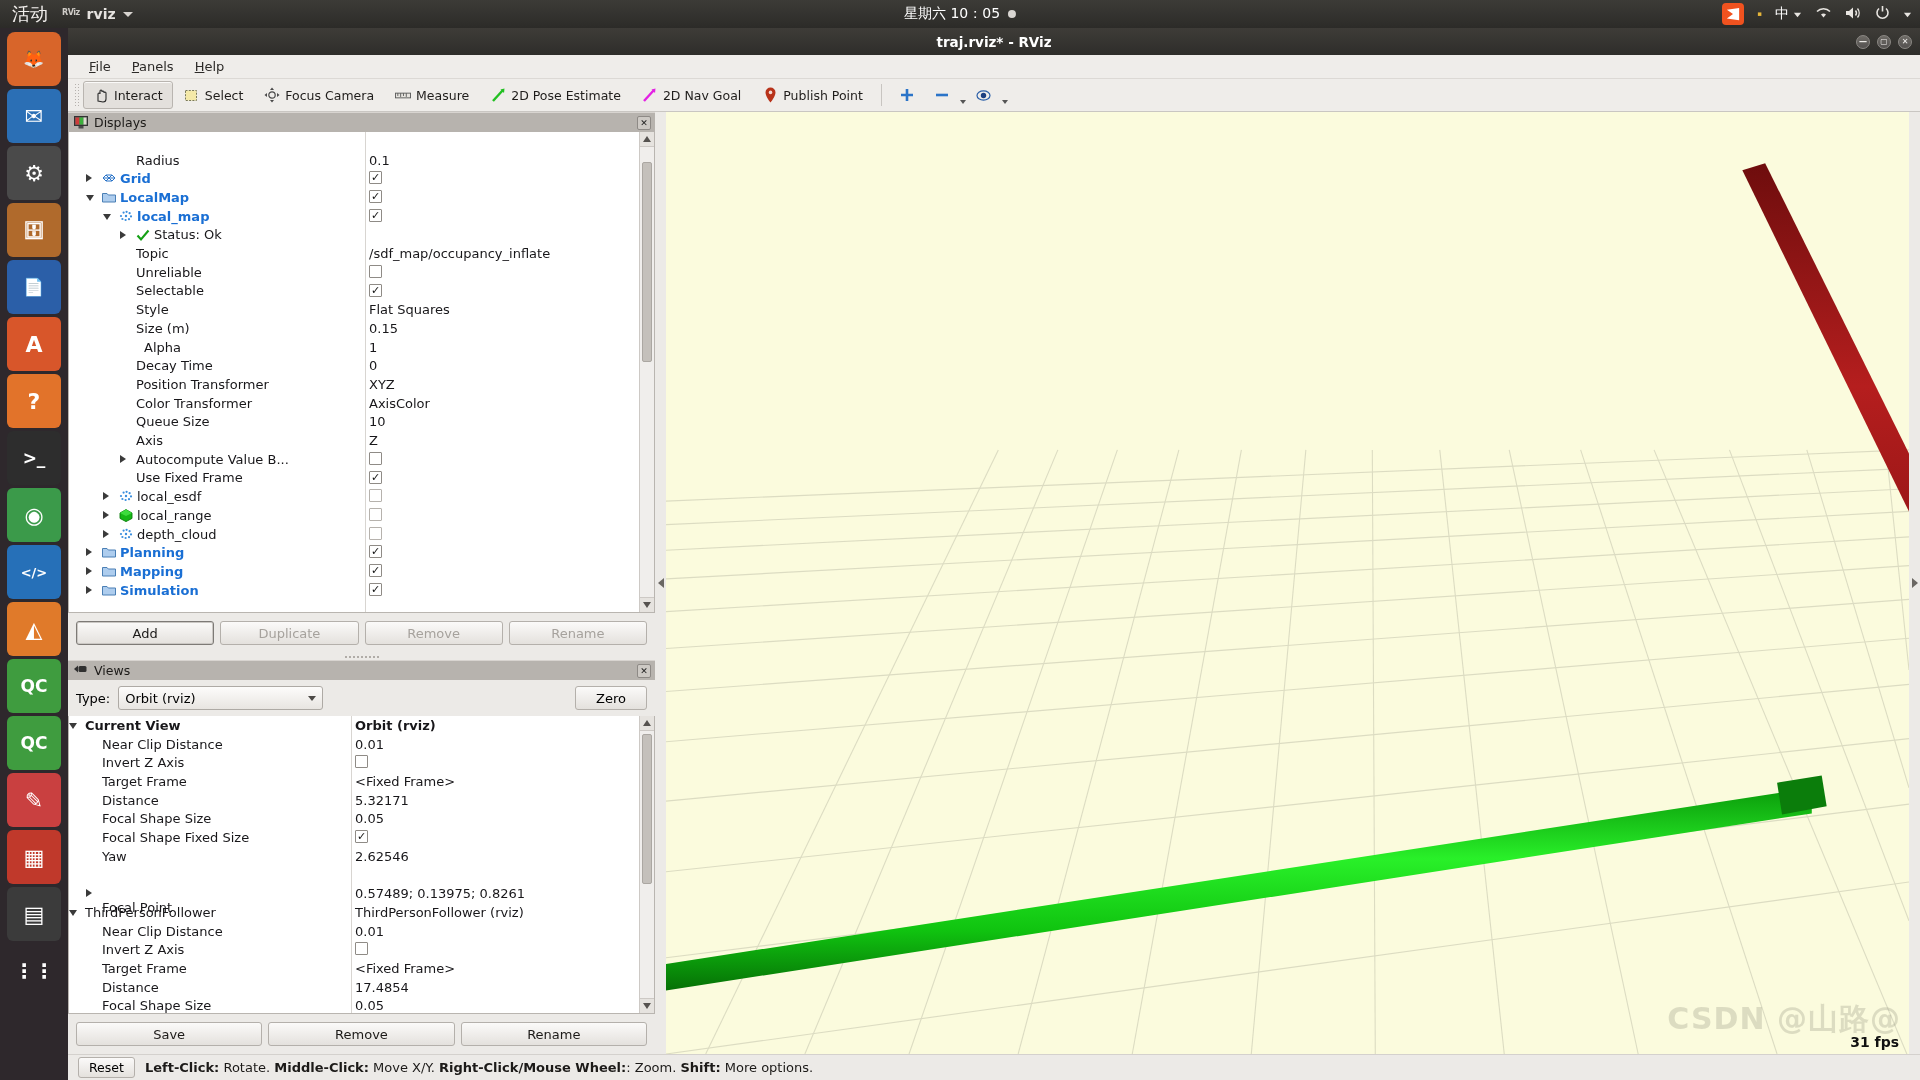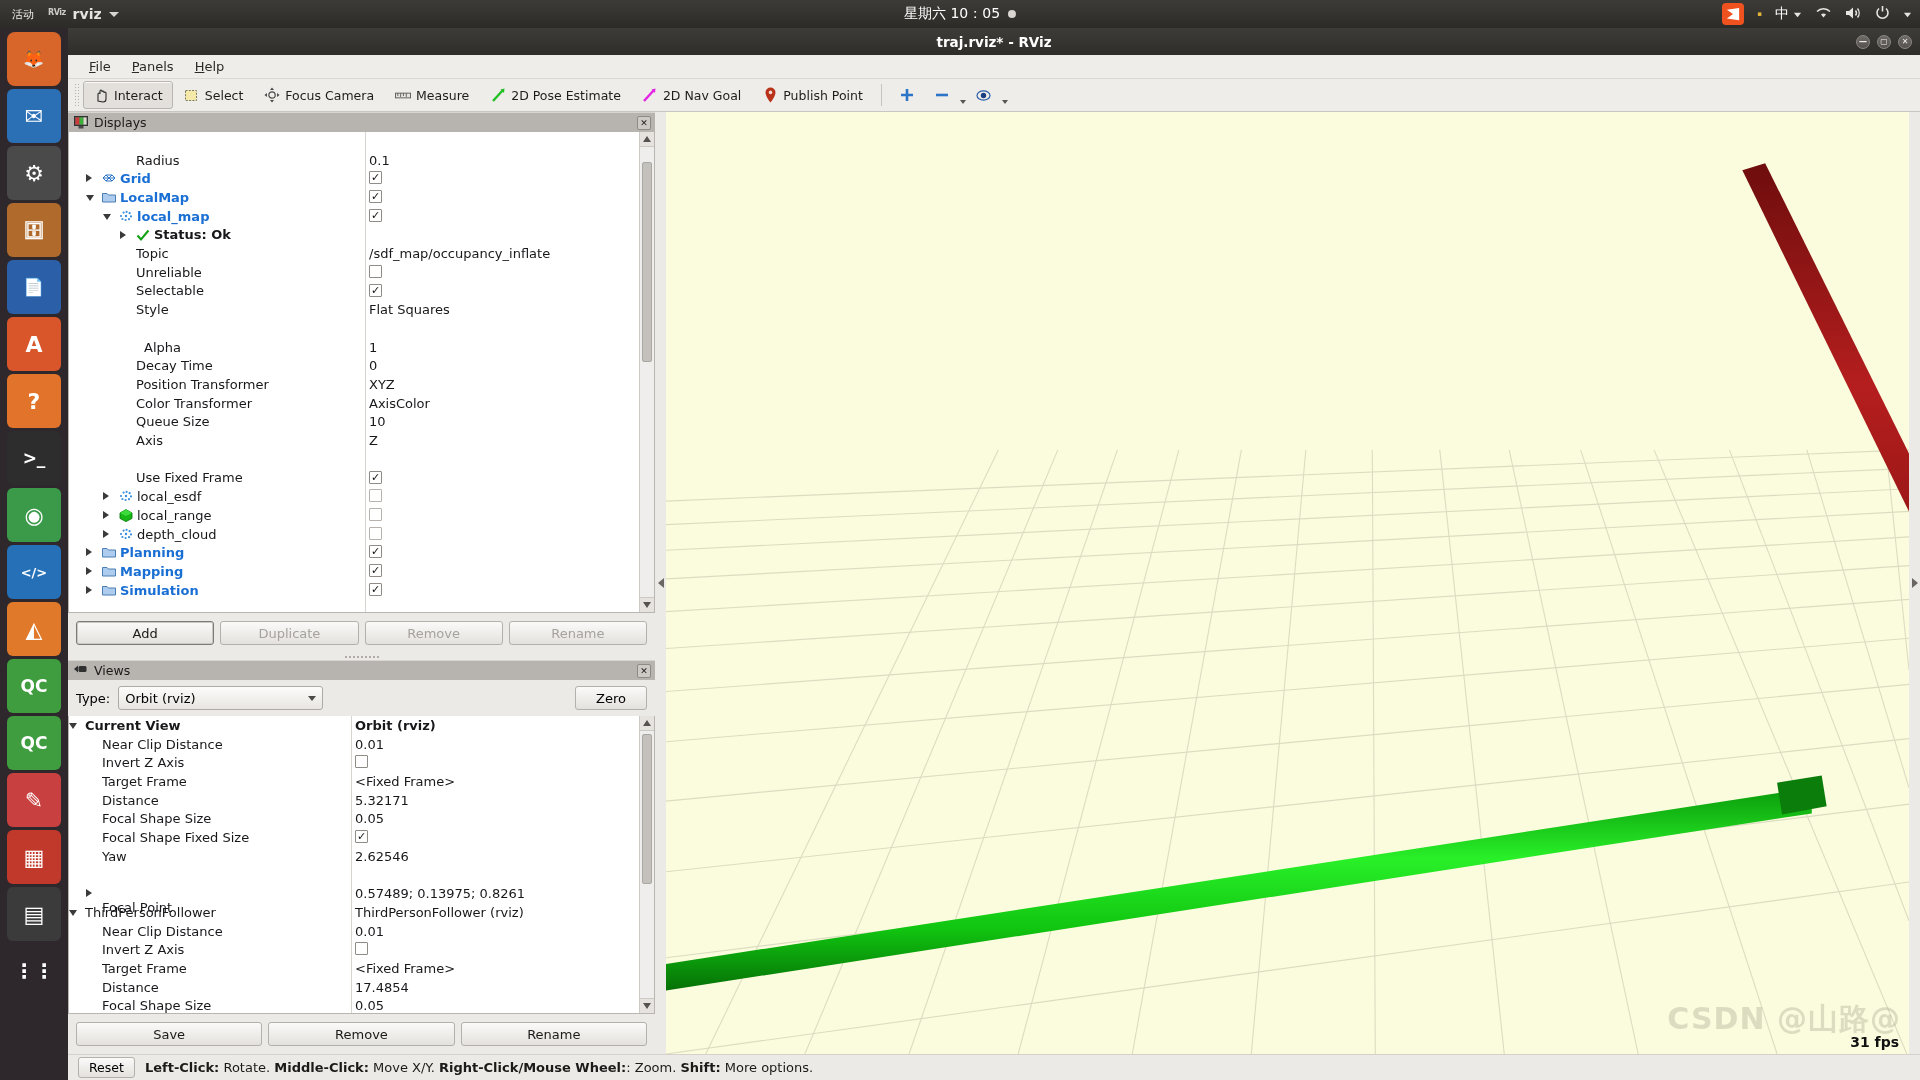--- a/index.html
+++ b/index.html
@@ -9,21 +9,21 @@
     font-size: 13px; background: #000;
   }
   #root { position: relative; width: 1920px; height: 1080px; }
 
   
   .topbar {
     position: absolute; left: 0; top: 0; width: 1920px; height: 28px;
     background: linear-gradient(180deg,#3c3b37 0%,#2c2b28 100%);
     color: #e6e3e0; display: flex; align-items: center; font-size: 14px;
   }
-  .topbar .activities { padding: 0 14px 0 12px; color: #f2efed; font-size:11px;}
+  .topbar .activities { padding: 0 14px 0 12px; color: #f2efed; font-size:18px;}
   .topbar .appname { display:flex; align-items:center; gap:7px; font-weight: bold; }
   .rvizminiicon {
     display:inline-block; font-size:8px; letter-spacing:-0.5px; color:#cfccc8;
     font-weight:bold; transform: translateY(-2px);
   }
   .caret-dn { width:0;height:0;border-left:5px solid transparent;border-right:5px solid transparent;border-top:5px solid #d8d4d0; display:inline-block;}
   .topbar .clock {
     position:absolute; left:50%; transform:translateX(-50%);
     display:flex; align-items:center; gap:8px; font-size:14px; color:#fff;
   }
@@ -394,21 +394,21 @@
                       <circle cx="12" cy="6.4" r="1.1"></circle>
                       <circle cx="10" cy="9.2" r="1.1"></circle>
                       <circle cx="6.6" cy="10" r="1.1"></circle>
                       <circle cx="3.4" cy="9" r="1.1"></circle>
                       <circle cx="7" cy="6" r="1.2"></circle>
                     </g>
                   </svg></span>
                 <span class="lbl blue" style="left: 68px;">local_map</span>
                 <span class="cbox" style="position: absolute; left: 300px; top: 2px;">✓</span>
               </div>
-              <div class="row" style="top: 93.5px; position: absolute; left: 0px; right: 0px; font-weight: bold;">
+              <div class="row" style="top: 93.5px; position: absolute; left: 0px; right: 0px;">
                 <span class="tri-r" style="position: absolute; left: 51px; top: 5px;"></span>
                 <span style="position: absolute; left: 67px; top: 3px;"><svg width="14" height="13" viewBox="0 0 14 13">
                     <path d="M1.5 6.5 L5 10.5 L12.5 1.5" stroke="#15a015" stroke-width="2.1" fill="none"></path>
                   </svg></span>
                 <span class="lbl" style="left: 85px;">Status: Ok</span>
               </div>
               <div class="row" style="top: 112.2px; position: absolute; left: 0px; right: 0px;">
                 <span class="lbl" style="left: 67px;">Topic</span>
                 <span class="val" style="left: 300px;">/sdf_map/occupancy_inflate</span>
               </div>
@@ -417,20 +417,24 @@
                 <span class="cbox" style="position: absolute; left: 300px; top: 2px;"></span>
               </div>
               <div class="row" style="top: 149.6px; position: absolute; left: 0px; right: 0px;">
                 <span class="lbl" style="left: 67px;">Selectable</span>
                 <span class="cbox" style="position: absolute; left: 300px; top: 2px;">✓</span>
               </div>
               <div class="row" style="top: 168.3px; position: absolute; left: 0px; right: 0px;">
                 <span class="lbl" style="left: 67px;">Style</span>
                 <span class="val" style="left: 300px;">Flat Squares</span>
               </div>
+              <div class="row" style="top: 187px; position: absolute; left: 0px; right: 0px;">
+                <span class="lbl" style="left: 67px;">Size (m)</span>
+                <span class="val" style="left: 300px;">0.15</span>
+              </div>
               <div class="row" style="top: 205.7px; position: absolute; left: 0px; right: 0px;">
                 <span class="lbl" style="left: 67px; margin-left: 8px;">Alpha</span>
                 <span class="val" style="left: 300px;">1</span>
               </div>
               <div class="row" style="top: 224.4px; position: absolute; left: 0px; right: 0px;">
                 <span class="lbl" style="left: 67px;">Decay Time</span>
                 <span class="val" style="left: 300px;">0</span>
               </div>
               <div class="row" style="top: 243.1px; position: absolute; left: 0px; right: 0px;">
                 <span class="lbl" style="left: 67px;">Position Transformer</span>
@@ -440,20 +444,25 @@
                 <span class="lbl" style="left: 67px;">Color Transformer</span>
                 <span class="val" style="left: 300px;">AxisColor</span>
               </div>
               <div class="row" style="top: 280.5px; position: absolute; left: 0px; right: 14px;">
                 <span class="lbl" style="left: 67px;">Queue Size</span>
                 <span class="val" style="left: 300px;">10</span>
               </div>
               <div class="row" style="top: 299.2px; position: absolute; left: 0px; right: 0px;">
                 <span class="lbl" style="left: 67px;">Axis</span>
                 <span class="val" style="left: 300px;">Z</span>
+              </div>
+              <div class="row" style="top: 317.9px; position: absolute; left: 0px; right: 0px;">
+                <span class="tri-r" style="position: absolute; left: 51px; top: 5px;"></span>
+                <span class="lbl" style="left: 67px;">Autocompute Value B...</span>
+                <span class="cbox" style="position: absolute; left: 300px; top: 2px;"></span>
               </div>
               <div class="row" style="top: 336.6px; position: absolute; left: 0px; right: 0px;">
                 <span class="lbl" style="left: 67px;">Use Fixed Frame</span>
                 <span class="cbox" style="position: absolute; left: 300px; top: 2px;">✓</span>
               </div>
               <div class="row" style="top: 355.3px; position: absolute; left: 0px; right: 0px;">
                 <span class="tri-r" style="position: absolute; left: 34px; top: 5px;"></span>
                 <span style="position: absolute; left: 50px; top: 3px;"><svg width="14" height="12" viewBox="0 0 14 12">
                     <g fill="#3a8ede">
                       <circle cx="2" cy="6" r="1.1"></circle>

